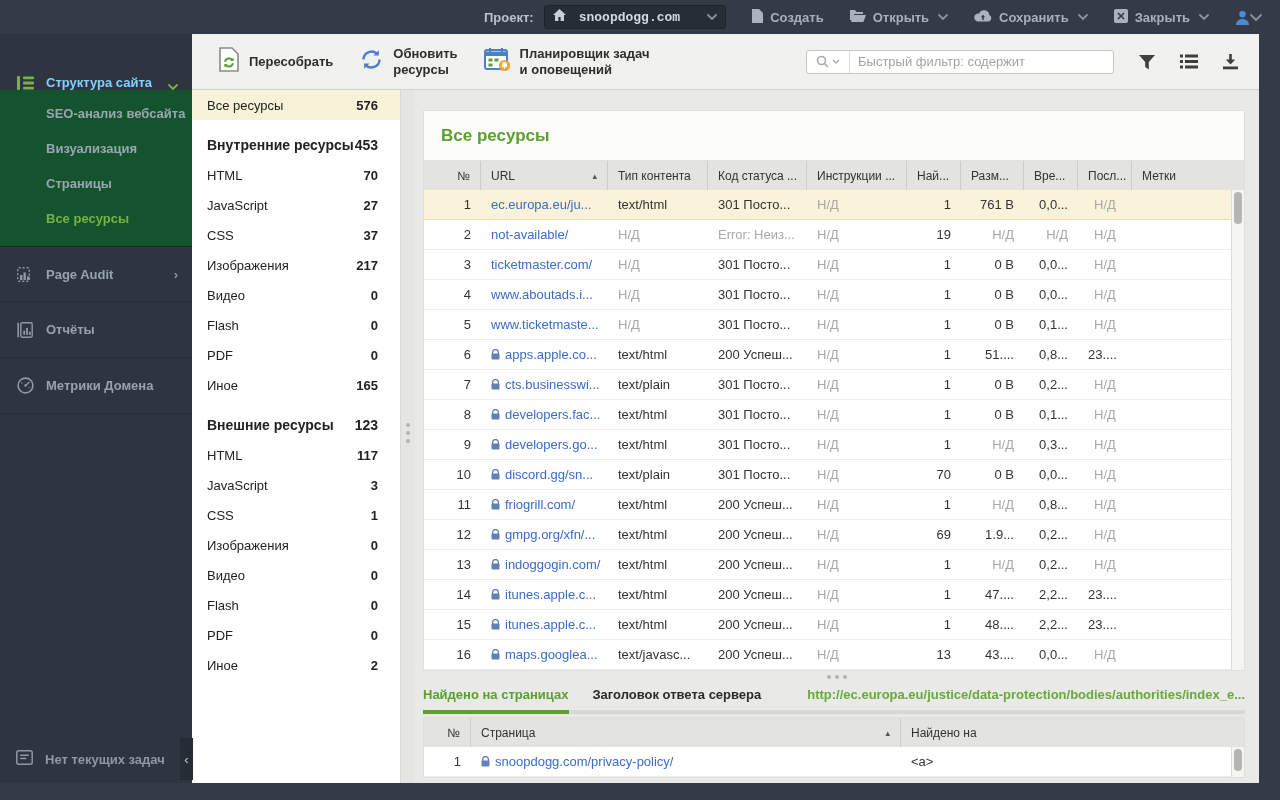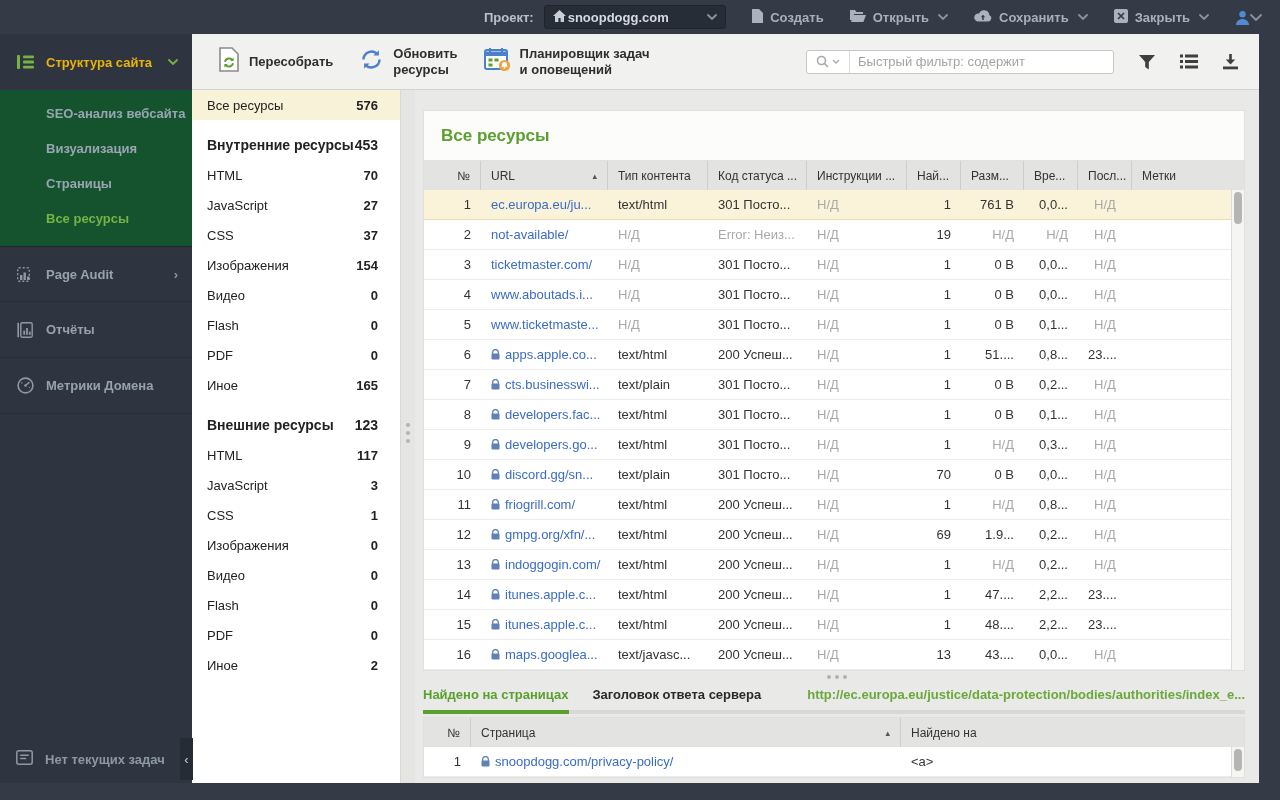--- a/index.html
+++ b/index.html
@@ -1,32 +1,32 @@
 <!DOCTYPE html>
 <html><head>
 <meta charset="utf-8">
 <style>
   html,body{margin:0;padding:0;background:#343b47;font-family:"Liberation Sans",sans-serif;}
   .screen{position:relative;width:1280px;height:800px;background:#343b47;overflow:hidden;}
 
   
   .topbar{position:absolute;left:0;top:0;width:1280px;height:34px;display:flex;align-items:center;font-size:13px;color:#a7b0bc;}
   .tb-label{margin-left:484px;font-weight:bold;color:#b9c1cb;}
-  .project-select{margin-left:10px;width:176px;height:22px;background:#272d37;border:1px solid #1f242c;border-radius:3px;display:flex;align-items:center;padding:0 8px;color:#d4dae1;gap:2px;font-weight:bold;cursor:pointer;}
+  .project-select{margin-left:10px;width:176px;height:22px;background:#272d37;border:1px solid #1f242c;border-radius:3px;display:flex;align-items:center;padding:0 8px;color:#d4dae1;gap:13px;font-weight:bold;cursor:pointer;font-family:Liberation Mono, monospace;}
   .project-select .chev{margin-left:auto;display:flex;}
   .tb-btn{display:flex;align-items:center;gap:7px;margin-left:26px;font-weight:bold;color:#a7b0bc;cursor:pointer;}
   .tb-btn .chev{display:flex;margin-left:2px;}
   .tb-user{margin-left:26px;display:flex;cursor:pointer;}
   .tb-endchev{margin-left:auto;margin-right:18px;display:flex;cursor:pointer;}
 
   
   .sidebar{position:absolute;left:0;top:34px;width:192px;height:749px;background:#2e3541;font-size:13px;}
   .side-head{height:56px;display:flex;align-items:center;padding:0 14px 0 16px;gap:12px;font-weight:bold;color:#97a2af;border-bottom:1px solid #272d37;cursor:pointer;}
   .side-head .ic{width:18px;display:flex;justify-content:center;}
-  .side-head.active{color:#eab308;border-bottom:none;}
+  .side-head.active{color:#7dd3fc;border-bottom:none;align-items:flex-end;}
   .side-chev{margin-left:auto;display:flex;font-size:13px;color:#8d98a5;}
   .side-sub-group{background:#14532d;padding:6px 0 10px;border-bottom:1px solid #20252e;}
   .side-sub{height:35px;line-height:35px;padding-left:46px;color:#9aa5b2;font-weight:bold;cursor:pointer;}
   .side-sub.active{color:#76b344;}
   .side-status{position:absolute;left:0;bottom:4px;width:192px;height:40px;display:flex;align-items:center;gap:12px;padding-left:16px;color:#8d98a5;font-weight:bold;box-sizing:border-box;}
   .collapse-tab{position:absolute;left:180px;top:738px;width:13px;height:42px;background:#262c36;color:#c6cdd5;display:flex;align-items:center;justify-content:center;font-size:13px;z-index:6;cursor:pointer;}
 
   
   .toolbar{position:absolute;left:192px;top:34px;width:1067px;height:56px;background:#f1f1ef;border-bottom:1px solid #d2d2d0;display:flex;align-items:center;box-sizing:border-box;}
   .tool-btn{display:flex;align-items:center;gap:9px;margin-left:26px;color:#2e2e2c;font-size:13px;font-weight:bold;line-height:1.2;cursor:pointer;}
@@ -325,21 +325,21 @@
       <div class="panel-row">
         <span class="lbl">JavaScript</span>
         <span class="cnt">27</span>
       </div>
       <div class="panel-row">
         <span class="lbl">CSS</span>
         <span class="cnt">37</span>
       </div>
       <div class="panel-row">
         <span class="lbl">Изображения</span>
-        <span class="cnt">154</span>
+        <span class="cnt">217</span>
       </div>
       <div class="panel-row">
         <span class="lbl">Видео</span>
         <span class="cnt">0</span>
       </div>
       <div class="panel-row">
         <span class="lbl">Flash</span>
         <span class="cnt">0</span>
       </div>
       <div class="panel-row">

